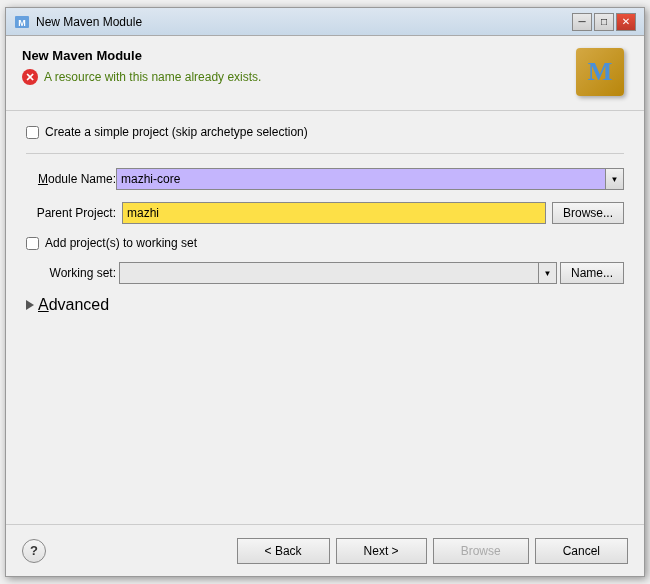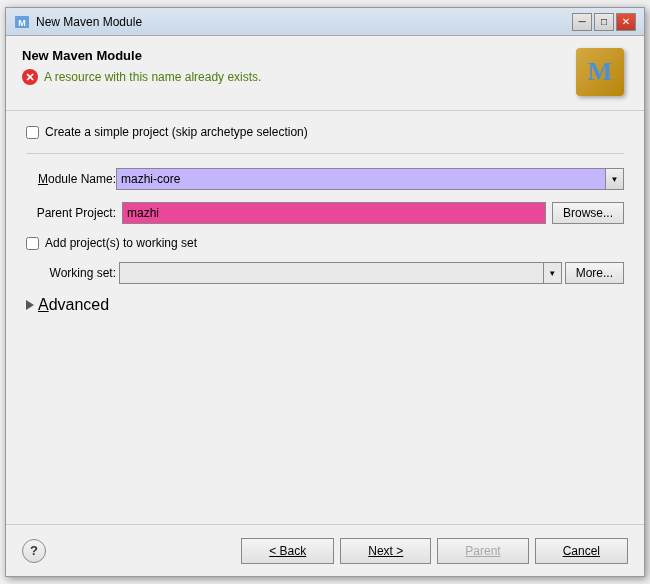--- a/index.html
+++ b/index.html
@@ -301,31 +301,30 @@
       margin-left: auto;
     }
     .footer-btn {
       height: 26px;
       padding: 0 27px;
       background: linear-gradient(to bottom, #f5f5f5, #e0e0e0);
       border: 1px solid #888;
       cursor: pointer;
       font-size: 12px;
       min-width: 75px;
-      text-decoration: underline;
     }
     .footer-btn:disabled {
       color: #aaa;
       cursor: default;
     }
     .parent-input {
       flex: 1;
       height: 22px;
       border: 1px solid #888;
-      background: #ec4899;
+      background: #fde047;
       padding: 2px 4px;
       font-size: 12px;
       outline: none;
     }
   </style>
 </head>
 <body>
 
 <div class="window">
 
@@ -390,36 +389,36 @@
           <span>Add project(s) to working set</span>
         </label>
       </div>
 
       <div class="working-set-row field-row">
         <span class="field-label working-set-label">Working set:</span>
         <div class="input-with-dropdown">
           <input type="text" class="field-input" disabled="" style="background: rgb(232, 232, 232);">
           <div class="dropdown-arrow" style="background:#e8e8e8;">▼</div>
         </div>
-        <button class="more-btn">More...</button>
+        <button class="more-btn">Name...</button>
       </div>
 
       <div class="advanced-row">
         <div class="triangle"></div>
         <span class="advanced-label"><u>A</u>dvanced</span>
       </div>
 
       <div class="spacer"></div>
     </div>
 
     <div class="footer">
       <div class="footer-left">
         <div class="help-btn">?</div>
       </div>
       <div class="footer-buttons">
         <button class="footer-btn">&lt; Back</button>
         <button class="footer-btn">Next &gt;</button>
-        <button class="footer-btn" disabled="">Parent</button>
+        <button class="footer-btn" disabled="">Browse</button>
         <button class="footer-btn">Cancel</button>
       </div>
     </div>
   </div>
 </div>
 
 </body></html>

